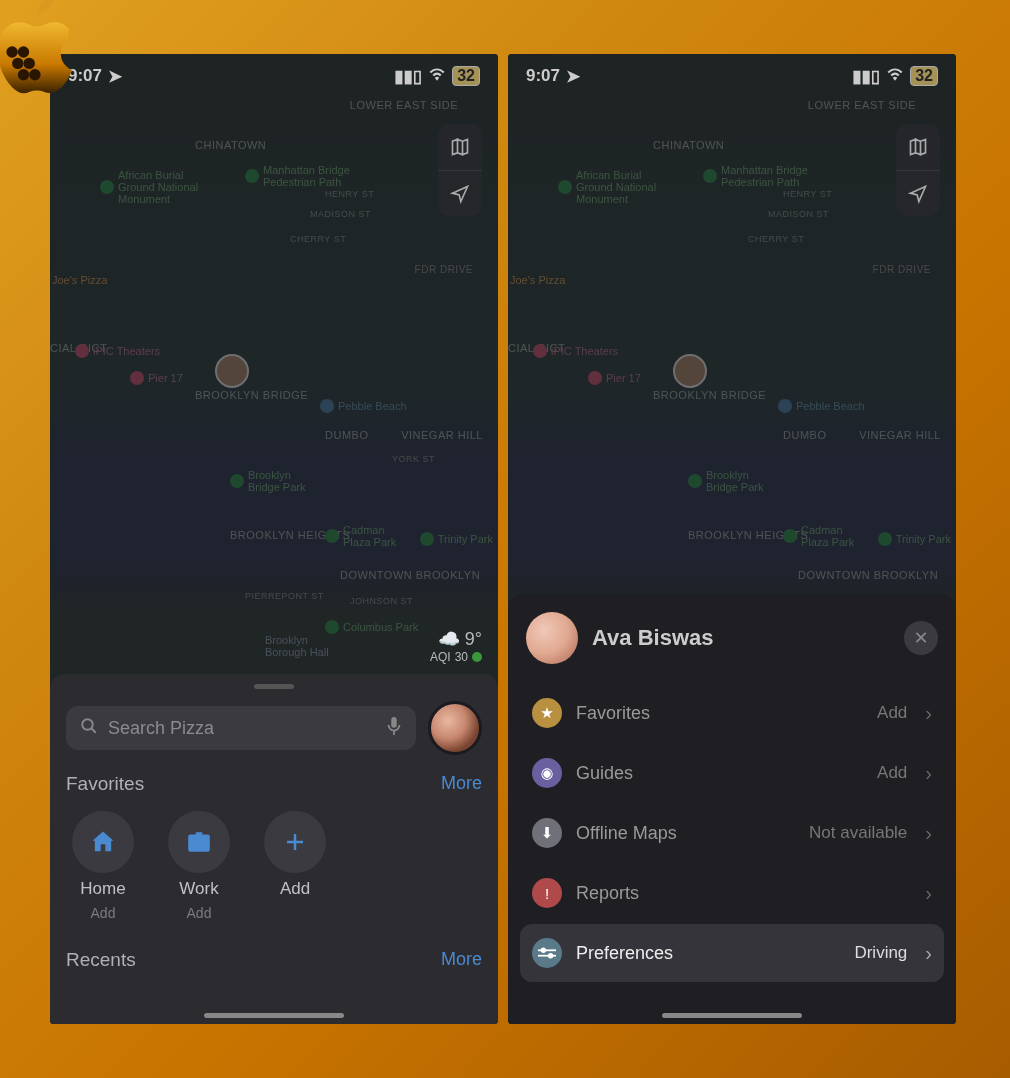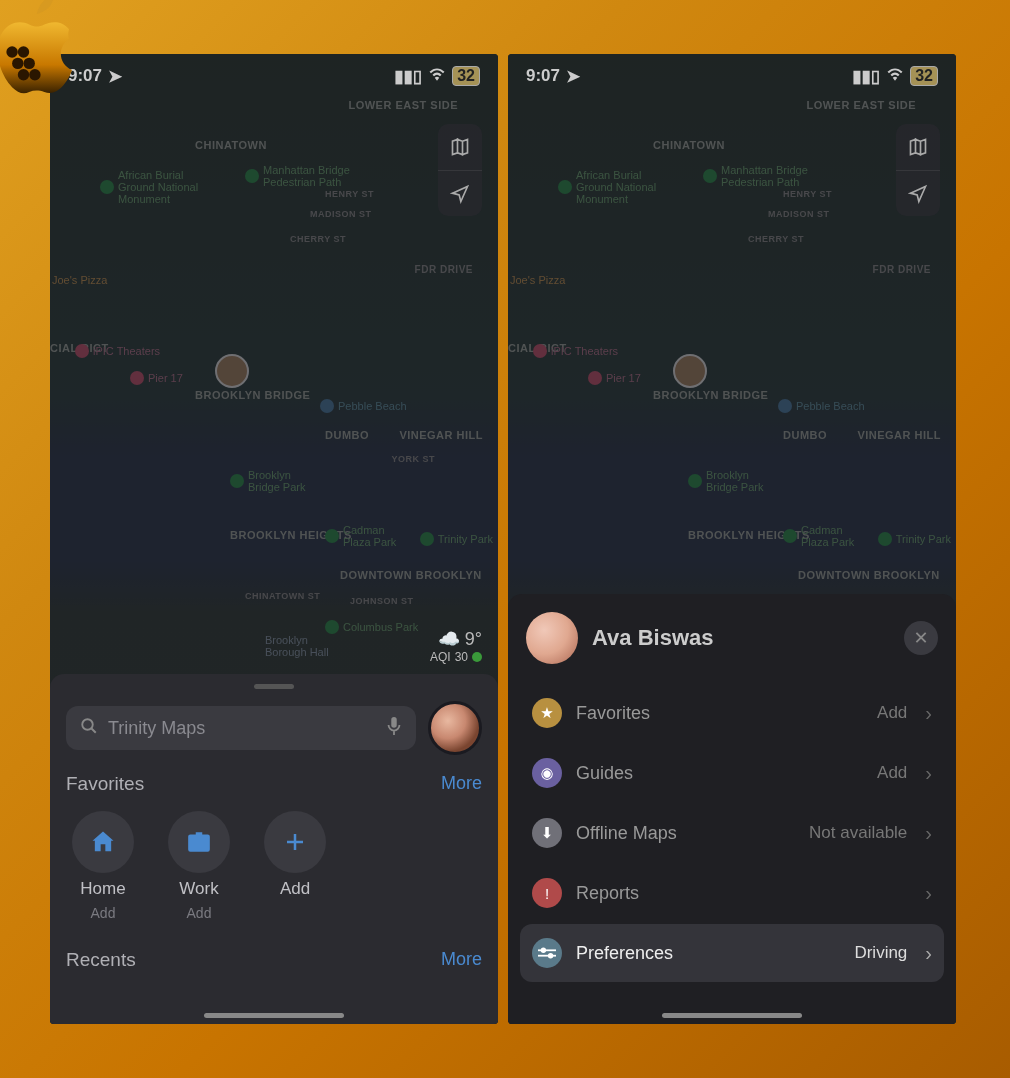--- a/index.html
+++ b/index.html
@@ -53,21 +53,21 @@
     padding: 0 4px; font-size: 16px; font-weight: 700;
     background: rgba(255,220,120,0.6); color: #222;
   }
   
   .map {
     position: absolute; inset: 0;
     background: linear-gradient(180deg, #2a3830 0%, #2b3d3c 35%, #2a354a 42%, #2a354a 52%, #303b35 58%, #323c38 100%);
   }
   .map-label {
     position: absolute;
-    font-size: 11px; font-weight: 700; letter-spacing: 0.5px;
+    font-size: 11px; font-weight: 400; letter-spacing: 0.5px;
     color: #9aa09a;
     text-align: right;
     white-space: nowrap;
   }
   .poi { position: absolute; display: flex; align-items: center; gap: 4px;
     font-size: 11px; }
   .poi .dot { width: 14px; height: 14px; border-radius: 50%; background:#2a8a4a; }
   .poi.pink .dot { background:#c0506a; }
   .poi.blue .dot { background:#4a7aa0; }
   .map-controls {
@@ -197,21 +197,21 @@
 RICT</span></div>
       <div class="map-label" style="top:335px;left:145px;"><span>BROOKLYN
 BRIDGE</span></div>
       <div class="map-label" style="top:375px;left:275px;"><span>DUMBO</span></div>
       <div class="map-label" style="top:375px;right:15px;"><span>VINEGAR HILL</span></div>
       <div class="map-label" style="top:400px;right:63px;font-size:9px;color:#888;"><span>YORK ST</span></div>
       <div class="map-label" style="top:475px;left:180px;"><span>BROOKLYN
 HEIGHTS</span></div>
       <div class="map-label" style="top:515px;left:290px;"><span>DOWNTOWN
 BROOKLYN</span></div>
-      <div class="map-label" style="top:537px;left:195px;font-size:9px;color:#888;"><span>CHINATOWN ST</span></div>
+      <div class="map-label" style="top:537px;left:195px;font-size:9px;color:#888;"><span>PIERREPONT ST</span></div>
       <div class="map-label" style="top:542px;left:300px;font-size:9px;color:#888;"><span>JOHNSON ST</span></div>
 
       <div class="poi" style="top:115px;left:50px;color:#6aa070;">
           <span class="dot"></span>
           <span style="white-space:pre;">African Burial
 Ground National
 Monument</span>
         </div>
       <div class="poi" style="top:110px;left:195px;color:#6aa070;">
           <span class="dot"></span>
@@ -303,21 +303,21 @@
     <div class="sheet">
       <div class="handle"></div>
       <div class="search-row">
         <div class="search-box">
           <span>
             <svg width="18" height="18" viewBox="0 0 24 24" fill="none" stroke="#888" stroke-width="2.5">
                 <circle cx="10" cy="10" r="7"></circle>
                 <path d="M21 21l-6-6"></path>
               </svg>
           </span>
-          <span>Trinity Maps</span>
+          <span>Search Pizza</span>
           <span class="mic">
             <svg width="16" height="20" viewBox="0 0 16 22" fill="#888">
                 <rect x="5" y="1" width="6" height="12" rx="3"></rect>
                 <path d="M2 10a6 6 0 0012 0M8 16v5" stroke="#888" stroke-width="2" fill="none"></path>
               </svg>
           </span>
         </div>
         <div class="avatar"></div>
       </div>
       <h3>

